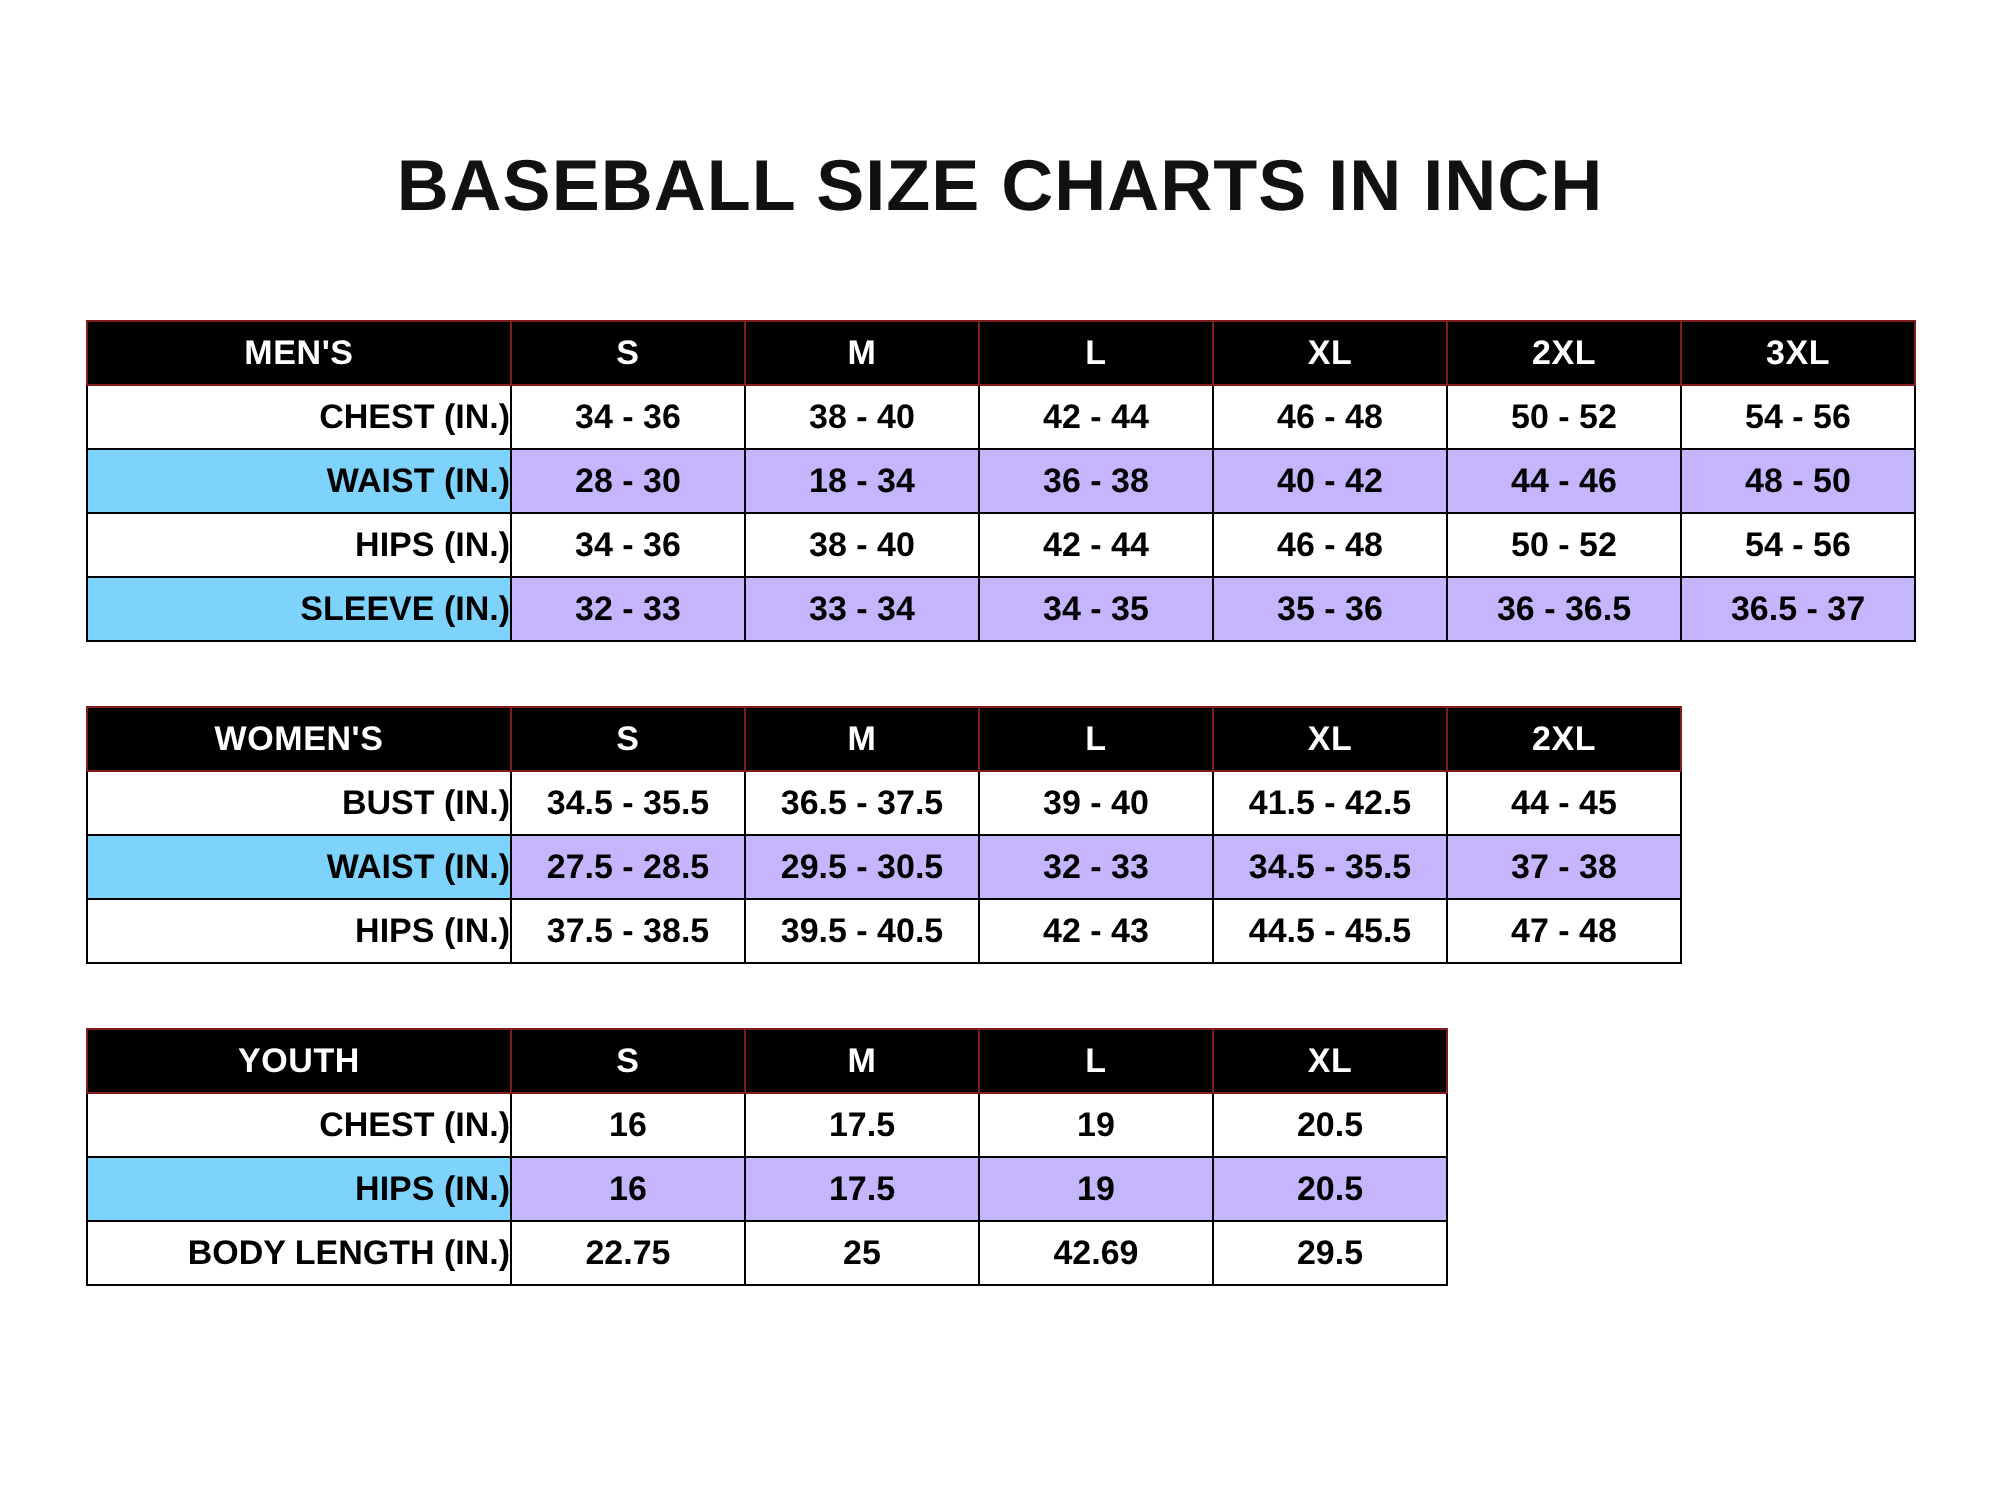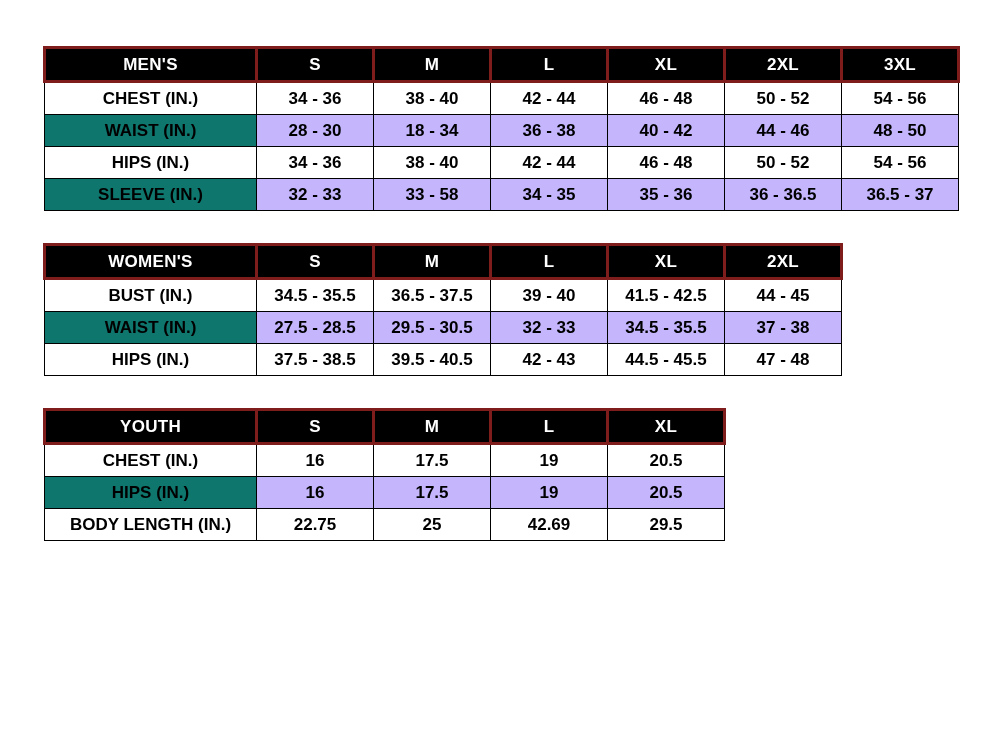--- a/index.html
+++ b/index.html
@@ -47,36 +47,36 @@
     font-weight: bold;
     padding: 0;
     height: 31px;
     line-height: 31px;
     white-space: nowrap;
     overflow: hidden;
   }
   thead th {
     background: #000000;
     color: #ffffff;
-    border: 3px solid #7f1d1d;
+    border: 1px solid #7f1d1d;
     font-size: 17px;
     letter-spacing: 0.3px;
   }
   thead th.label-head {
     text-align: center;
   }
   tbody td.row-label {
     background: #ffffff;
-    text-align: center;
+    text-align: right;
   }
   tbody tr.alt td {
     background: #c4b5fd;
   }
   tbody tr.alt td.row-label {
-    background: #0f766e;
+    background: #7dd3fc;
   }
   .table-block {
     margin-bottom: 32px;
   }
   
   table.mens { width: 914px; }
   table.mens col.c0 { width: 212px; }
   table.mens col.cx { width: 117px; }
 
   table.womens { width: 795px; }
@@ -85,20 +85,21 @@
 
   table.youth { width: 680px; }
   table.youth col.c0 { width: 212px; }
   table.youth col.cx { width: 117px; }
 </style>
 </head>
 <body>
 
 <div class="page">
 
+  <h1 class="title">BASEBALL SIZE CHARTS IN INCH</h1>
 
   <div class="tables">
 
     <div class="table-block">
       <table class="mens">
         <colgroup>
           <col class="c0">
             <col class="cx">
             <col class="cx">
             <col class="cx">
@@ -141,21 +142,21 @@
             <td>34 - 36</td>
             <td>38 - 40</td>
             <td>42 - 44</td>
             <td>46 - 48</td>
             <td>50 - 52</td>
             <td>54 - 56</td>
           </tr>
           <tr class="alt">
             <td class="row-label">SLEEVE (IN.)</td>
             <td>32 - 33</td>
-            <td>33 - 58</td>
+            <td>33 - 34</td>
             <td>34 - 35</td>
             <td>35 - 36</td>
             <td>36 - 36.5</td>
             <td>36.5 - 37</td>
           </tr>
         </tbody>
       </table>
     </div>
 
     <div class="table-block">

